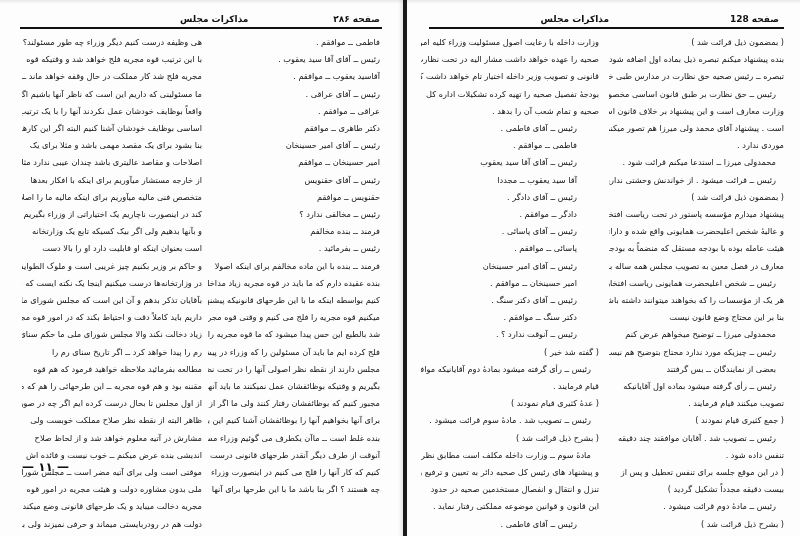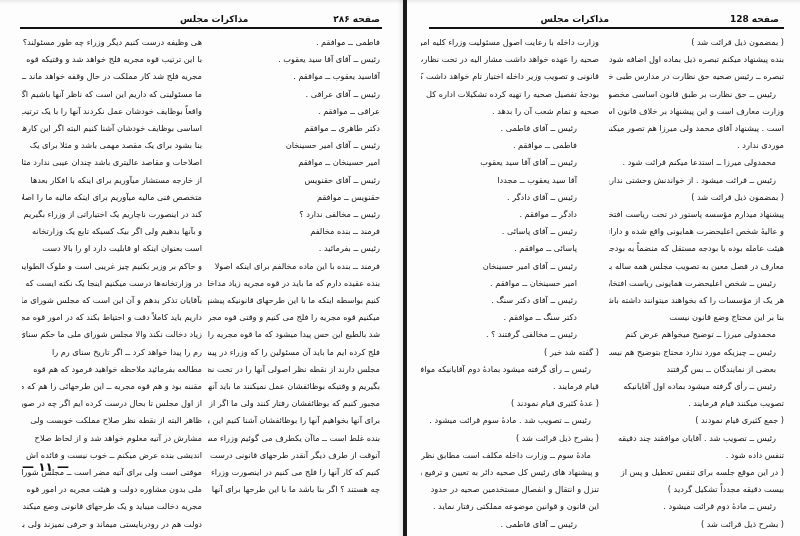--- a/index.html
+++ b/index.html
@@ -179,21 +179,21 @@
         <p class="speech">رئیس ــ آقای آقا سید یعقوب</p>
         <p class="speech">آقا سید یعقوب ــ مجددا</p>
         <p class="speech">رئیس ــ آقای دادگر .</p>
         <p class="speech">دادگر ــ موافقم .</p>
         <p class="speech">رئیس ــ آقای پاسائی .</p>
         <p class="speech">پاسائی ــ موافقم .</p>
         <p class="speech">رئیس ــ آقای امیر حسینخان</p>
         <p class="speech">امیر حسینخان ــ موافقم .</p>
         <p class="speech">رئیس ــ آقای دکتر سنگ .</p>
         <p class="speech">دکتر سنگ ــ موافقم .</p>
-        <p class="speech">رئیس ــ مخالفی گرفتند ؟ .</p>
+        <p class="speech">رئیس ــ آنوقت ندارد ؟ .</p>
         <p class="center">( گفته شد خیر )</p>
         <p class="indent">رئیس ــ رأی گرفته میشود بمادهٔ دوم آقایانیکه موافقند</p>
         <p>قیام فرمایند .</p>
         <p class="center">( عدهٔ کثیری قیام نمودند )</p>
         <p class="indent">رئیس ــ تصویب شد . مادهٔ سوم قرائت میشود .</p>
         <p class="center">( بشرح ذیل قرائت شد )</p>
         <p class="indent">مادهٔ سوم ــ وزارت داخله مکلف است مطابق نظریات</p>
         <p>و پیشنهاد های رئیس کل صحیه دائر به تعیین و ترفیع و</p>
         <p>تنزل و انتقال و انفصال مستخدمین صحیه در حدود</p>
         <p>این قانون و قوانین موضوعه مملکتی رفتار نماید .</p>

